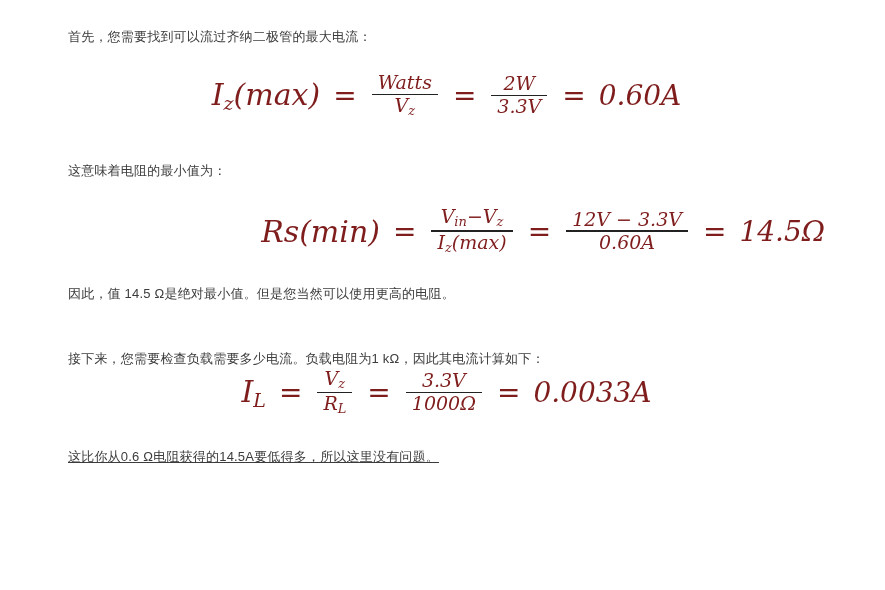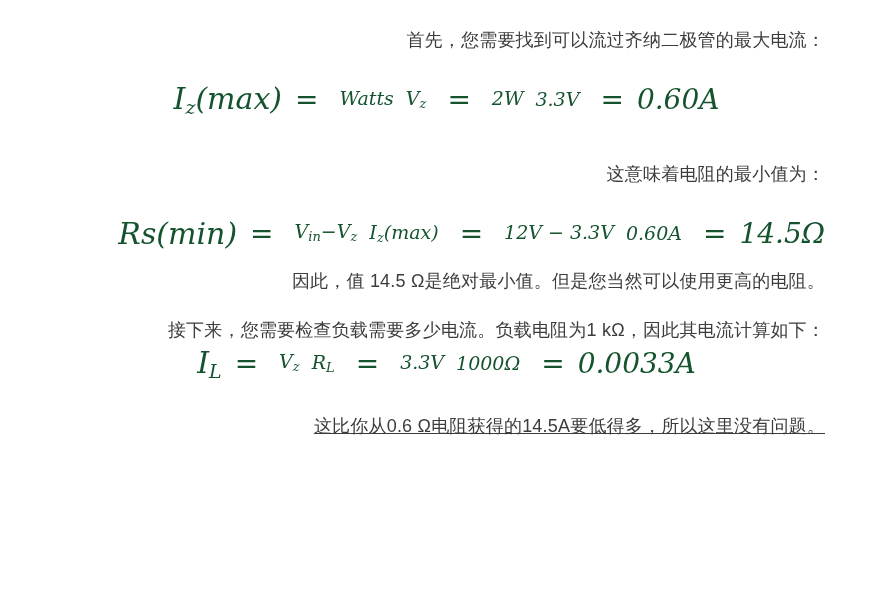--- a/index.html
+++ b/index.html
@@ -15,39 +15,38 @@
     color: #3b3b3b;
   }
   .page {
     position: relative;
     width: 885px;
     height: 590px;
     box-sizing: border-box;
     padding: 14px 60px 0 68px;
   }
   .para {
-    font-size: 18px;
+    font-size: 13px;
     line-height: 1.62;
     color: #3c3c3c;
     letter-spacing: 0.2px;
     margin: 0;
-    text-align: right;
   }
   .p1 { margin-top: 12px; }
   .p2 { margin-top: 42px; }
-  .p3 { margin-top: 16px; }
-  .p4 { margin-top: 20px; max-width: 760px; }
+  .p3 { margin-top: 28px; }
+  .p4 { margin-top: 44px; max-width: 760px; }
   .p5 { margin-top: 30px; text-decoration: underline; }
 
   .eq-wrap {
     width: 100%;
     display: flex;
     justify-content: center;
     font-family: "DejaVu Serif", "Liberation Serif", serif;
-    color: #14532d;
+    color: #7f1d1d;
   }
   .eq1 { margin-top: 26px; }
   .eq2 { margin-top: 26px; justify-content: flex-end; }
   .eq3 { }
 
   .eq {
     display: inline-flex;
     align-items: center;
     white-space: nowrap;
   }
@@ -72,21 +71,21 @@
   }
   .eq .num-res {
     font-size: 28px;
     font-style: italic;
     font-family: "DejaVu Serif", "Liberation Serif", serif;
   }
 
   
   .frac {
     display: inline-flex;
-    flex-direction: row;
+    flex-direction: column;
     align-items: center;
     vertical-align: middle;
     line-height: 1.05;
     margin: 0 2px;
   }
   .frac > .top {
     padding: 0 6px 1px 6px;
     font-size: 19px;
     font-style: italic;
     font-family: "DejaVu Serif", "Liberation Serif", serif;

